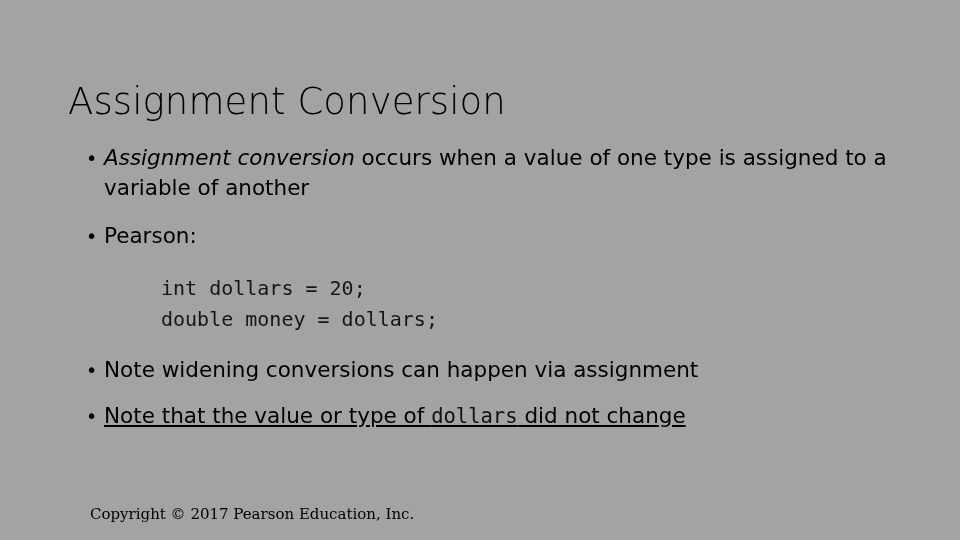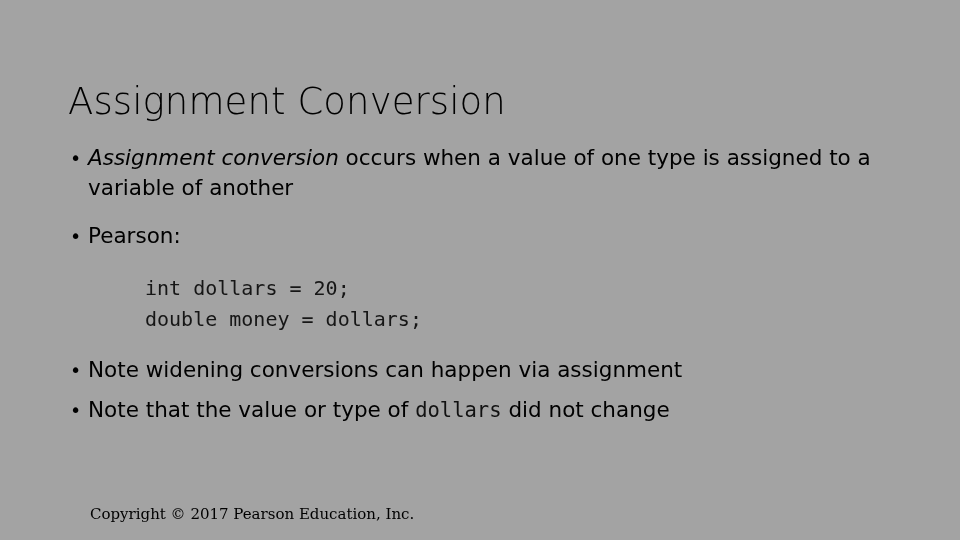--- a/index.html
+++ b/index.html
@@ -34,21 +34,21 @@
     font-weight: 300;
     letter-spacing: 0.1px;
     line-height: 1.1;
     color: #000000;
     white-space: nowrap;
   }
 
   
   .body-area {
     position: absolute;
-    left: 68px;
+    left: 84px;
     top: 143px;
     width: 830px;
   }
 
   .bullet {
     position: relative;
     padding-left: 20px;
     font-size: 21.5px;
     line-height: 30px;
     color: #000000;
@@ -61,21 +61,21 @@
     position: absolute;
     left: 2px;
     top: 0;
     font-size: 19px;
     line-height: 30px;
   }
 
   .bullet.b1 { margin-top: 0px; }
   .bullet.b2 { margin-top: 18px; }
   .bullet.b3 { margin-top: 0px; }
-  .bullet.b4 { margin-top: 10px; }
+  .bullet.b4 { margin-top: 16px; text-decoration: underline; }
 
   .bullet em {
     font-style: italic;
   }
 
   .mono-inline {
     font-family: "DejaVu Sans Mono", "Liberation Mono", monospace;
     font-size: 20.5px;
     letter-spacing: 0px;
     color: #111111;

